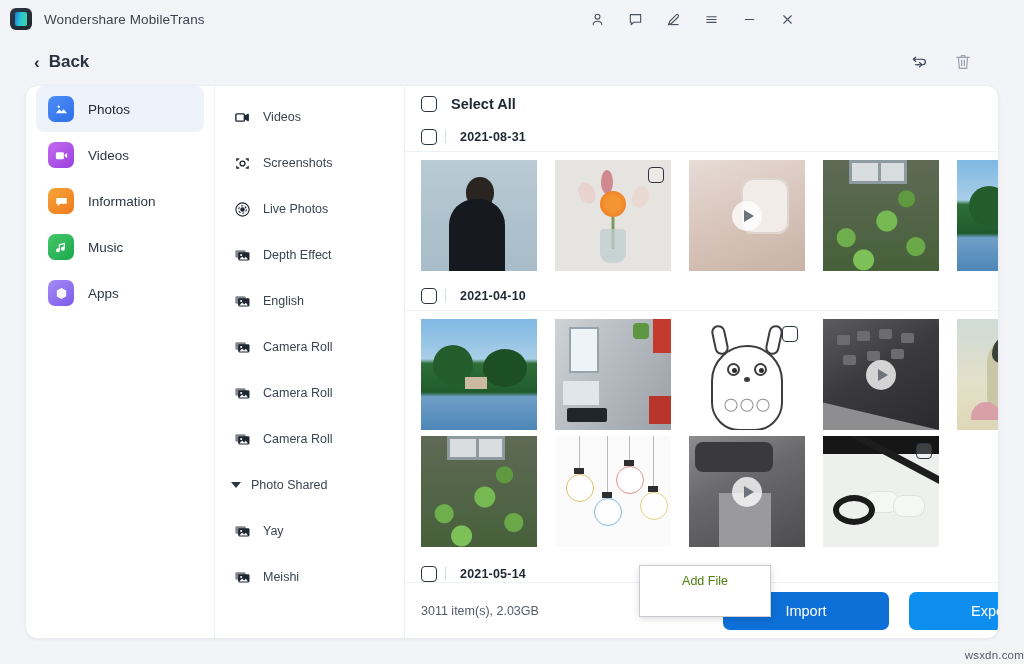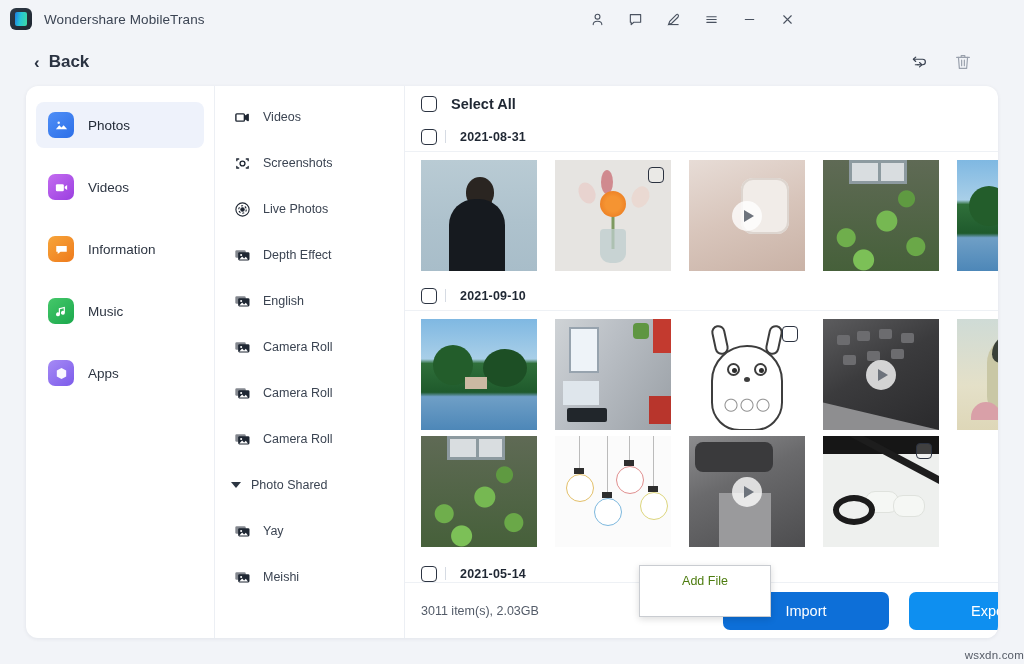--- a/index.html
+++ b/index.html
@@ -71,21 +71,21 @@
   
   .sidebar { width: 189px; flex: 0 0 189px; border-right: 1px solid #eceff4; position: relative; }
   .lang-row {
     height: 42px; margin: 6px 14px 0 14px;
     display: flex; align-items: center; border-bottom: 1px solid #eef1f5;
   }
   .lang-label { font-size: 12.5px; font-weight: bold; color: #29303c; }
   .lang-caret { margin-left: auto; color: #6e7787; }
 
   .side-item {
-    height: 46px; margin: 16px 10px; border-radius: 8px;
+    height: 46px; margin: 0 10px; border-radius: 8px;
     display: flex; align-items: center; padding-left: 12px; gap: 14px; cursor: default;
   }
   .side-item.active { background: #eef2fb; }
   .side-ico {
     width: 26px; height: 26px; border-radius: 7px; flex: 0 0 auto;
     display: flex; align-items: center; justify-content: center;
     color: #fff; font-size: 13px;
   }
   .ic-photos { background: linear-gradient(140deg,#4f8ff7,#2c6fe8); }
   .ic-videos { background: linear-gradient(140deg,#c46cf0,#9a3fe0); }
@@ -559,21 +559,21 @@
                 <div class="palm"></div>
               </div>
             </div>
         </div>
 
         <div style="height:10px"></div>
 
         <div class="date-row">
           <div class="cb"></div>
           <div class="date-sep"></div>
-          <div class="date-label">2021-09-10</div>
+          <div class="date-label">2021-04-10</div>
 
         </div>
 
         <div class="thumb-row">
           <div class="thumb">
               <div class="art-beach">
                 <div class="palm"></div>
                 <div class="palm2"></div>
                 <div class="hut"></div>
               </div>

